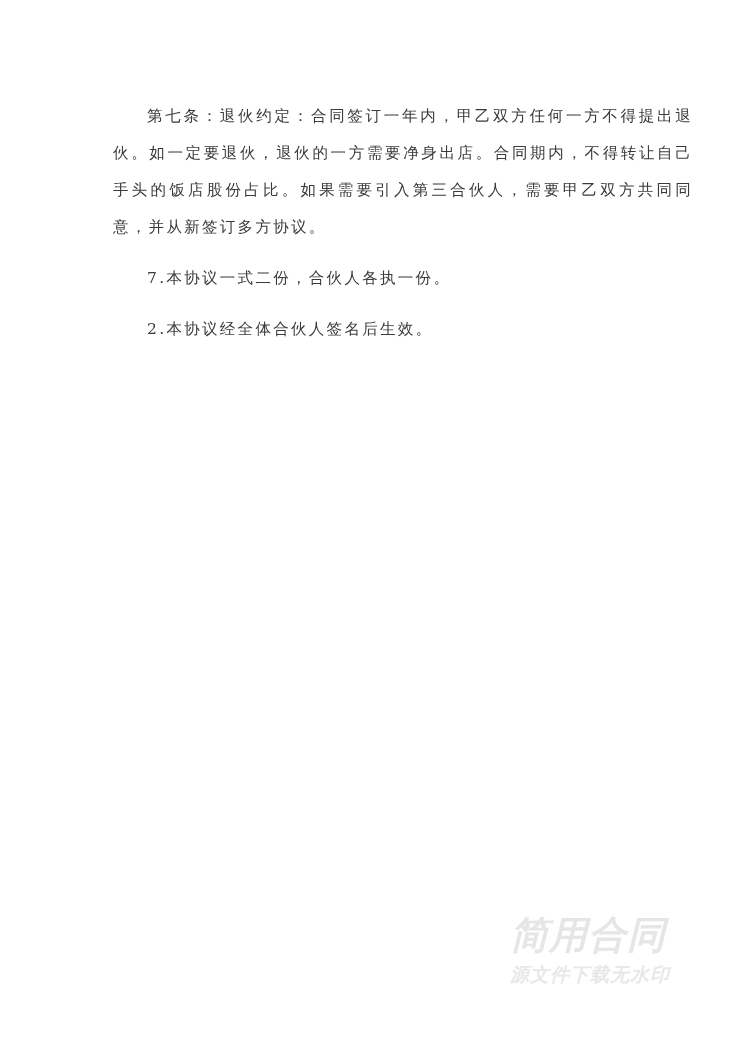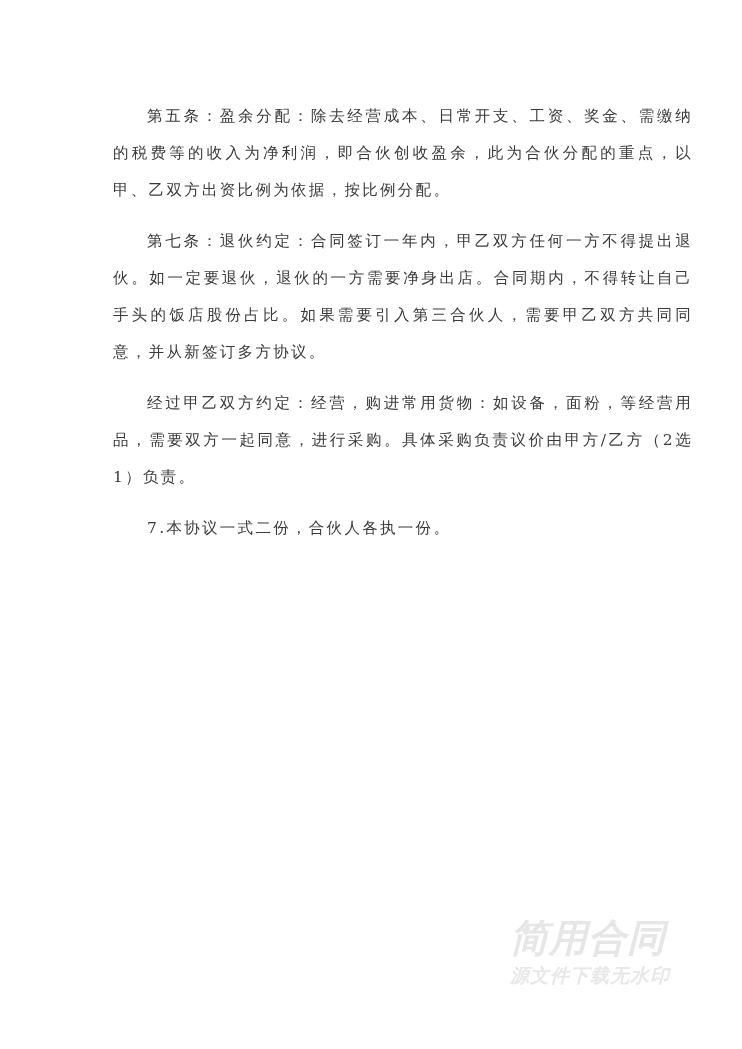--- a/index.html
+++ b/index.html
@@ -32,21 +32,21 @@
     .para.indent {
       text-indent: 34px;
     }
     .watermark {
       position: absolute;
       left: 510px;
       top: 915px;
       width: 200px;
       text-align: left;
       color: #e6e6e6;
-      font-family: Liberation Serif, serif;
+      font-family: Liberation Mono, monospace;
       font-style: italic;
       font-weight: bold;
       user-select: none;
     }
     .watermark .wm-main {
       font-size: 38px;
       letter-spacing: 1px;
       line-height: 46px;
       display: block;
     }
@@ -55,22 +55,21 @@
       letter-spacing: 1px;
       line-height: 30px;
       display: block;
       color: #e8e8e8;
     }
   </style>
 </head>
 <body>
 
 <div class="page">
-  <p class="para indent">第五条：盈余分配：除去经营成本、日常开支、工资、奖金、需缴纳的税费等的收入为净利润，即合伙创收盈余，此为合伙分配的重点，以甲、乙双方出资比例为依据，按比例分配。</p>
   <p class="para indent">第七条：退伙约定：合同签订一年内，甲乙双方任何一方不得提出退伙。如一定要退伙，退伙的一方需要净身出店。合同期内，不得转让自己手头的饭店股份占比。如果需要引入第三合伙人，需要甲乙双方共同同意，并从新签订多方协议。</p>
-  <p class="para indent">经过甲乙双方约定：经营，购进常用货物：如设备，面粉，等经营用品，需要双方一起同意，进行采购。具体采购负责议价由甲方/乙方（2选1）负责。</p>
   <p class="para indent">7.本协议一式二份，合伙人各执一份。</p>
+  <p class="para indent">2.本协议经全体合伙人签名后生效。</p>
 </div>
 
 <div class="watermark">
   <span class="wm-main">简用合同</span>
   <span class="wm-sub">源文件下载无水印</span>
 </div>
 
 </body></html>

